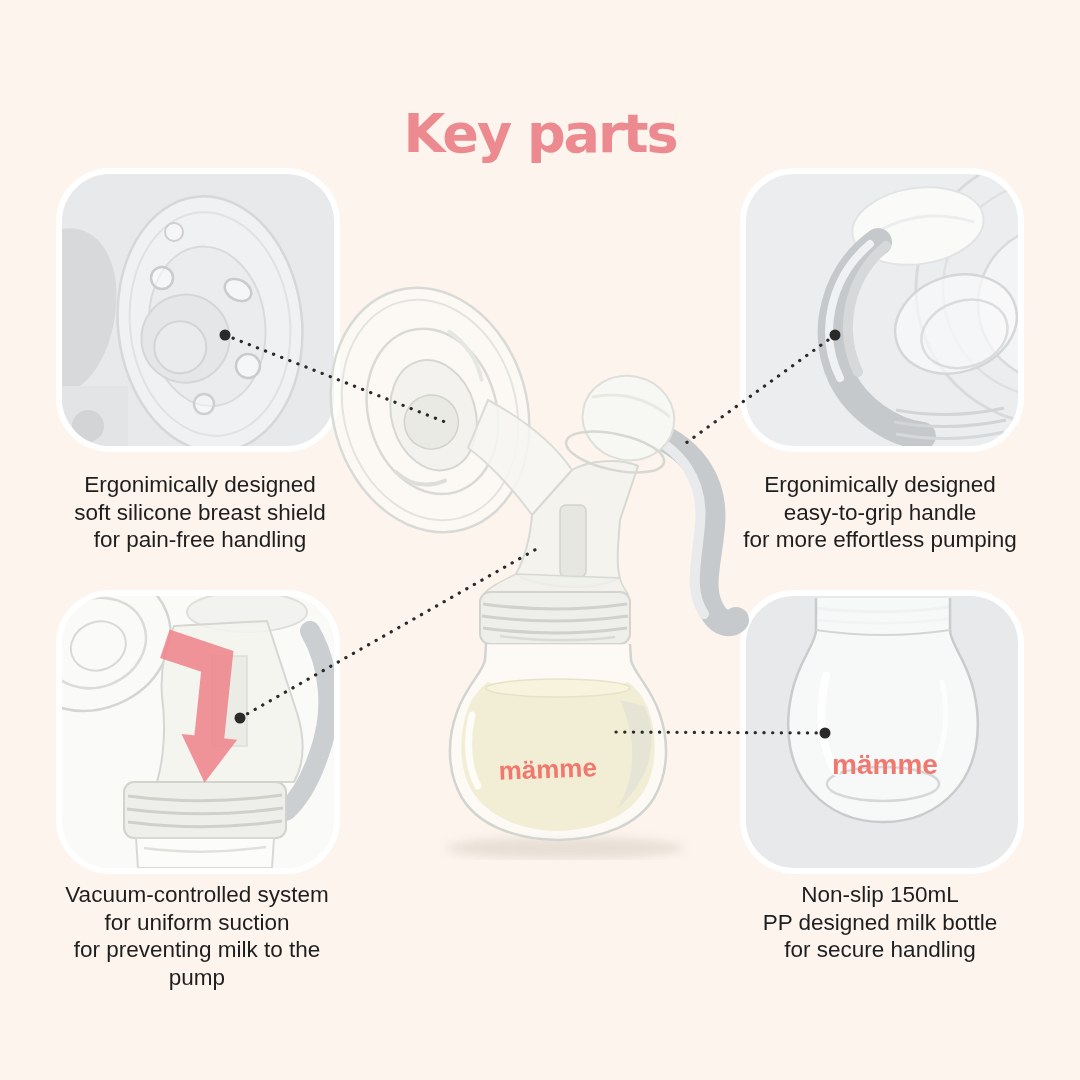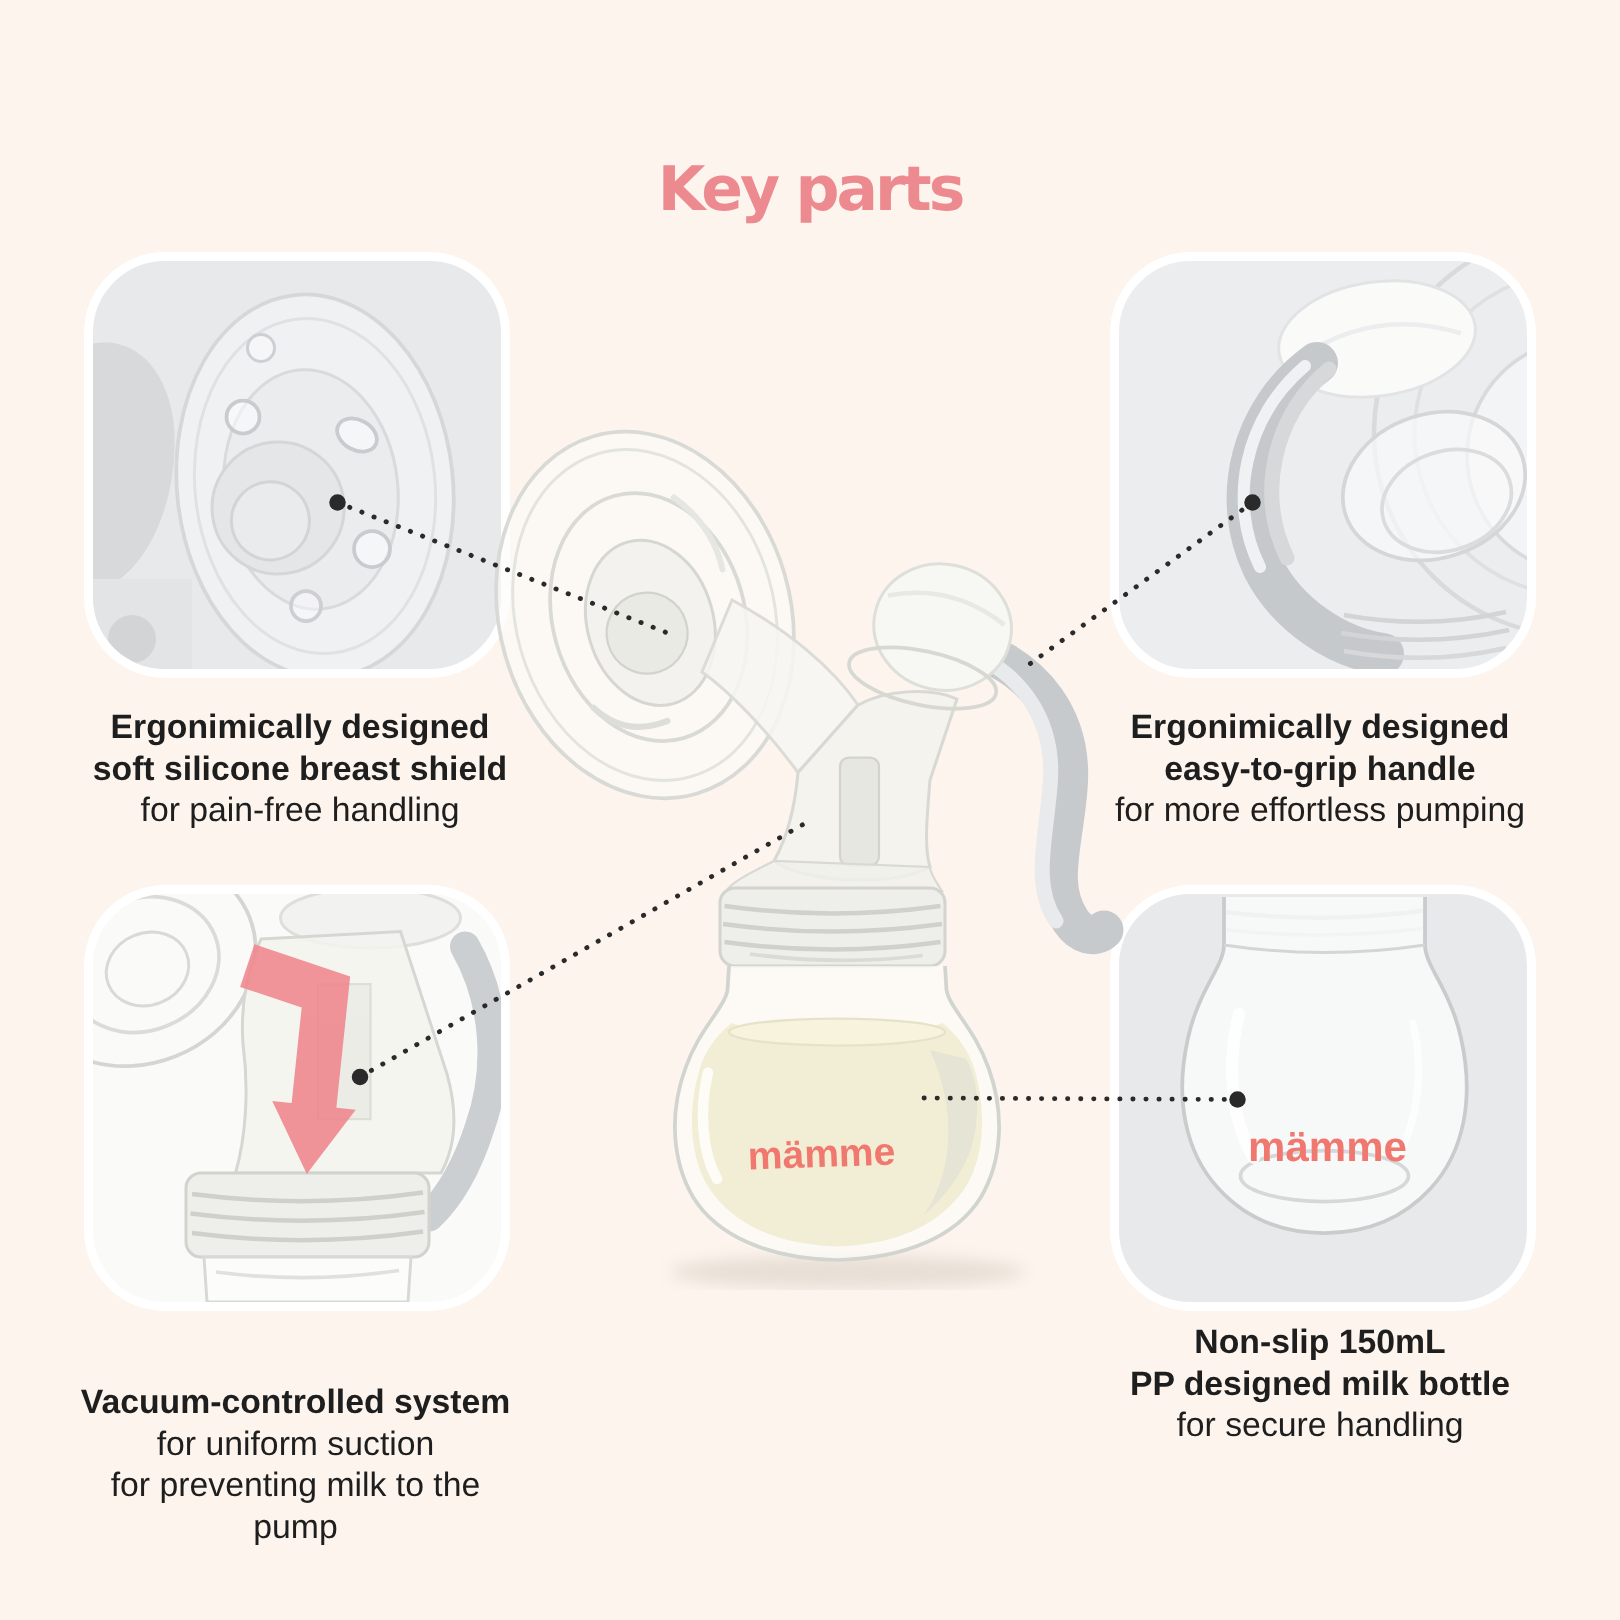--- a/index.html
+++ b/index.html
@@ -5,45 +5,45 @@
   html,body{margin:0;padding:0;background:#fff;}
   .canvas{
     position:relative;width:1080px;height:1080px;overflow:hidden;
     background:var(--background,#FCF4ED);
     font-family:"Liberation Sans",sans-serif;
     color:var(--text,#1E1E1E);
   }
   .title{
     position:absolute;left:0;top:102px;width:100%;text-align:center;
     font-family:"DejaVu Sans",sans-serif;font-weight:bold;
-    font-size:41px;letter-spacing:-2px;color:var(--title,#EC8A90);
+    font-size:54px;letter-spacing:-2px;color:var(--title,#EC8A90);
     z-index:4;
   }
   .card{
     position:absolute;width:284px;height:284px;box-sizing:border-box;
     border:6px solid var(--card-border,#fff);border-radius:54px;overflow:hidden;
     z-index:1;
   }
   .card svg{display:block;width:100%;height:100%;}
   .card.tl{left:56px;top:168px;background:var(--card-bg-gray,#E8E9EB);}
   .card.tr{left:740px;top:168px;background:#ECEDEF;}
   .card.bl{left:56px;top:590px;background:var(--card-bg-light,#FAFAF9);}
   .card.br{left:740px;top:590px;background:var(--card-bg-gray,#E8E9EB);}
   .product{position:absolute;left:320px;top:270px;width:440px;height:590px;z-index:2;}
   .overlay{position:absolute;left:0;top:0;width:1080px;height:1080px;pointer-events:none;z-index:5;}
   .dotline{stroke:var(--connector,#2A2A2A);stroke-width:3.2;stroke-dasharray:0.2 8.5;stroke-linecap:round;fill:none;}
   .dot{fill:var(--connector,#2A2A2A);}
   .label{
     position:absolute;width:380px;text-align:center;z-index:6;
     font-size:22.5px;line-height:27.5px;
   }
-  .label .b, .label span.b{font-weight:bold;}
+  .label .b, .label span.b{font-weight:normal;}
   .label.tl{left:10px;top:471px;}
   .label.tr{left:690px;top:471px;}
-  .label.bl{left:7px;top:881px;margin-top:40px;}
+  .label.bl{left:7px;top:881px;}
   .label.br{left:690px;top:881px;}
   .logo-text{fill:var(--logo,#F0786E);font-weight:bold;font-family:"Liberation Sans",sans-serif;}
   .arrow-stroke{stroke:var(--arrow,#F0868D);}
   .arrow-fill{fill:var(--arrow,#F0868D);}
 </style>
 </head>
 <body>
 
 <div class="canvas">
 

